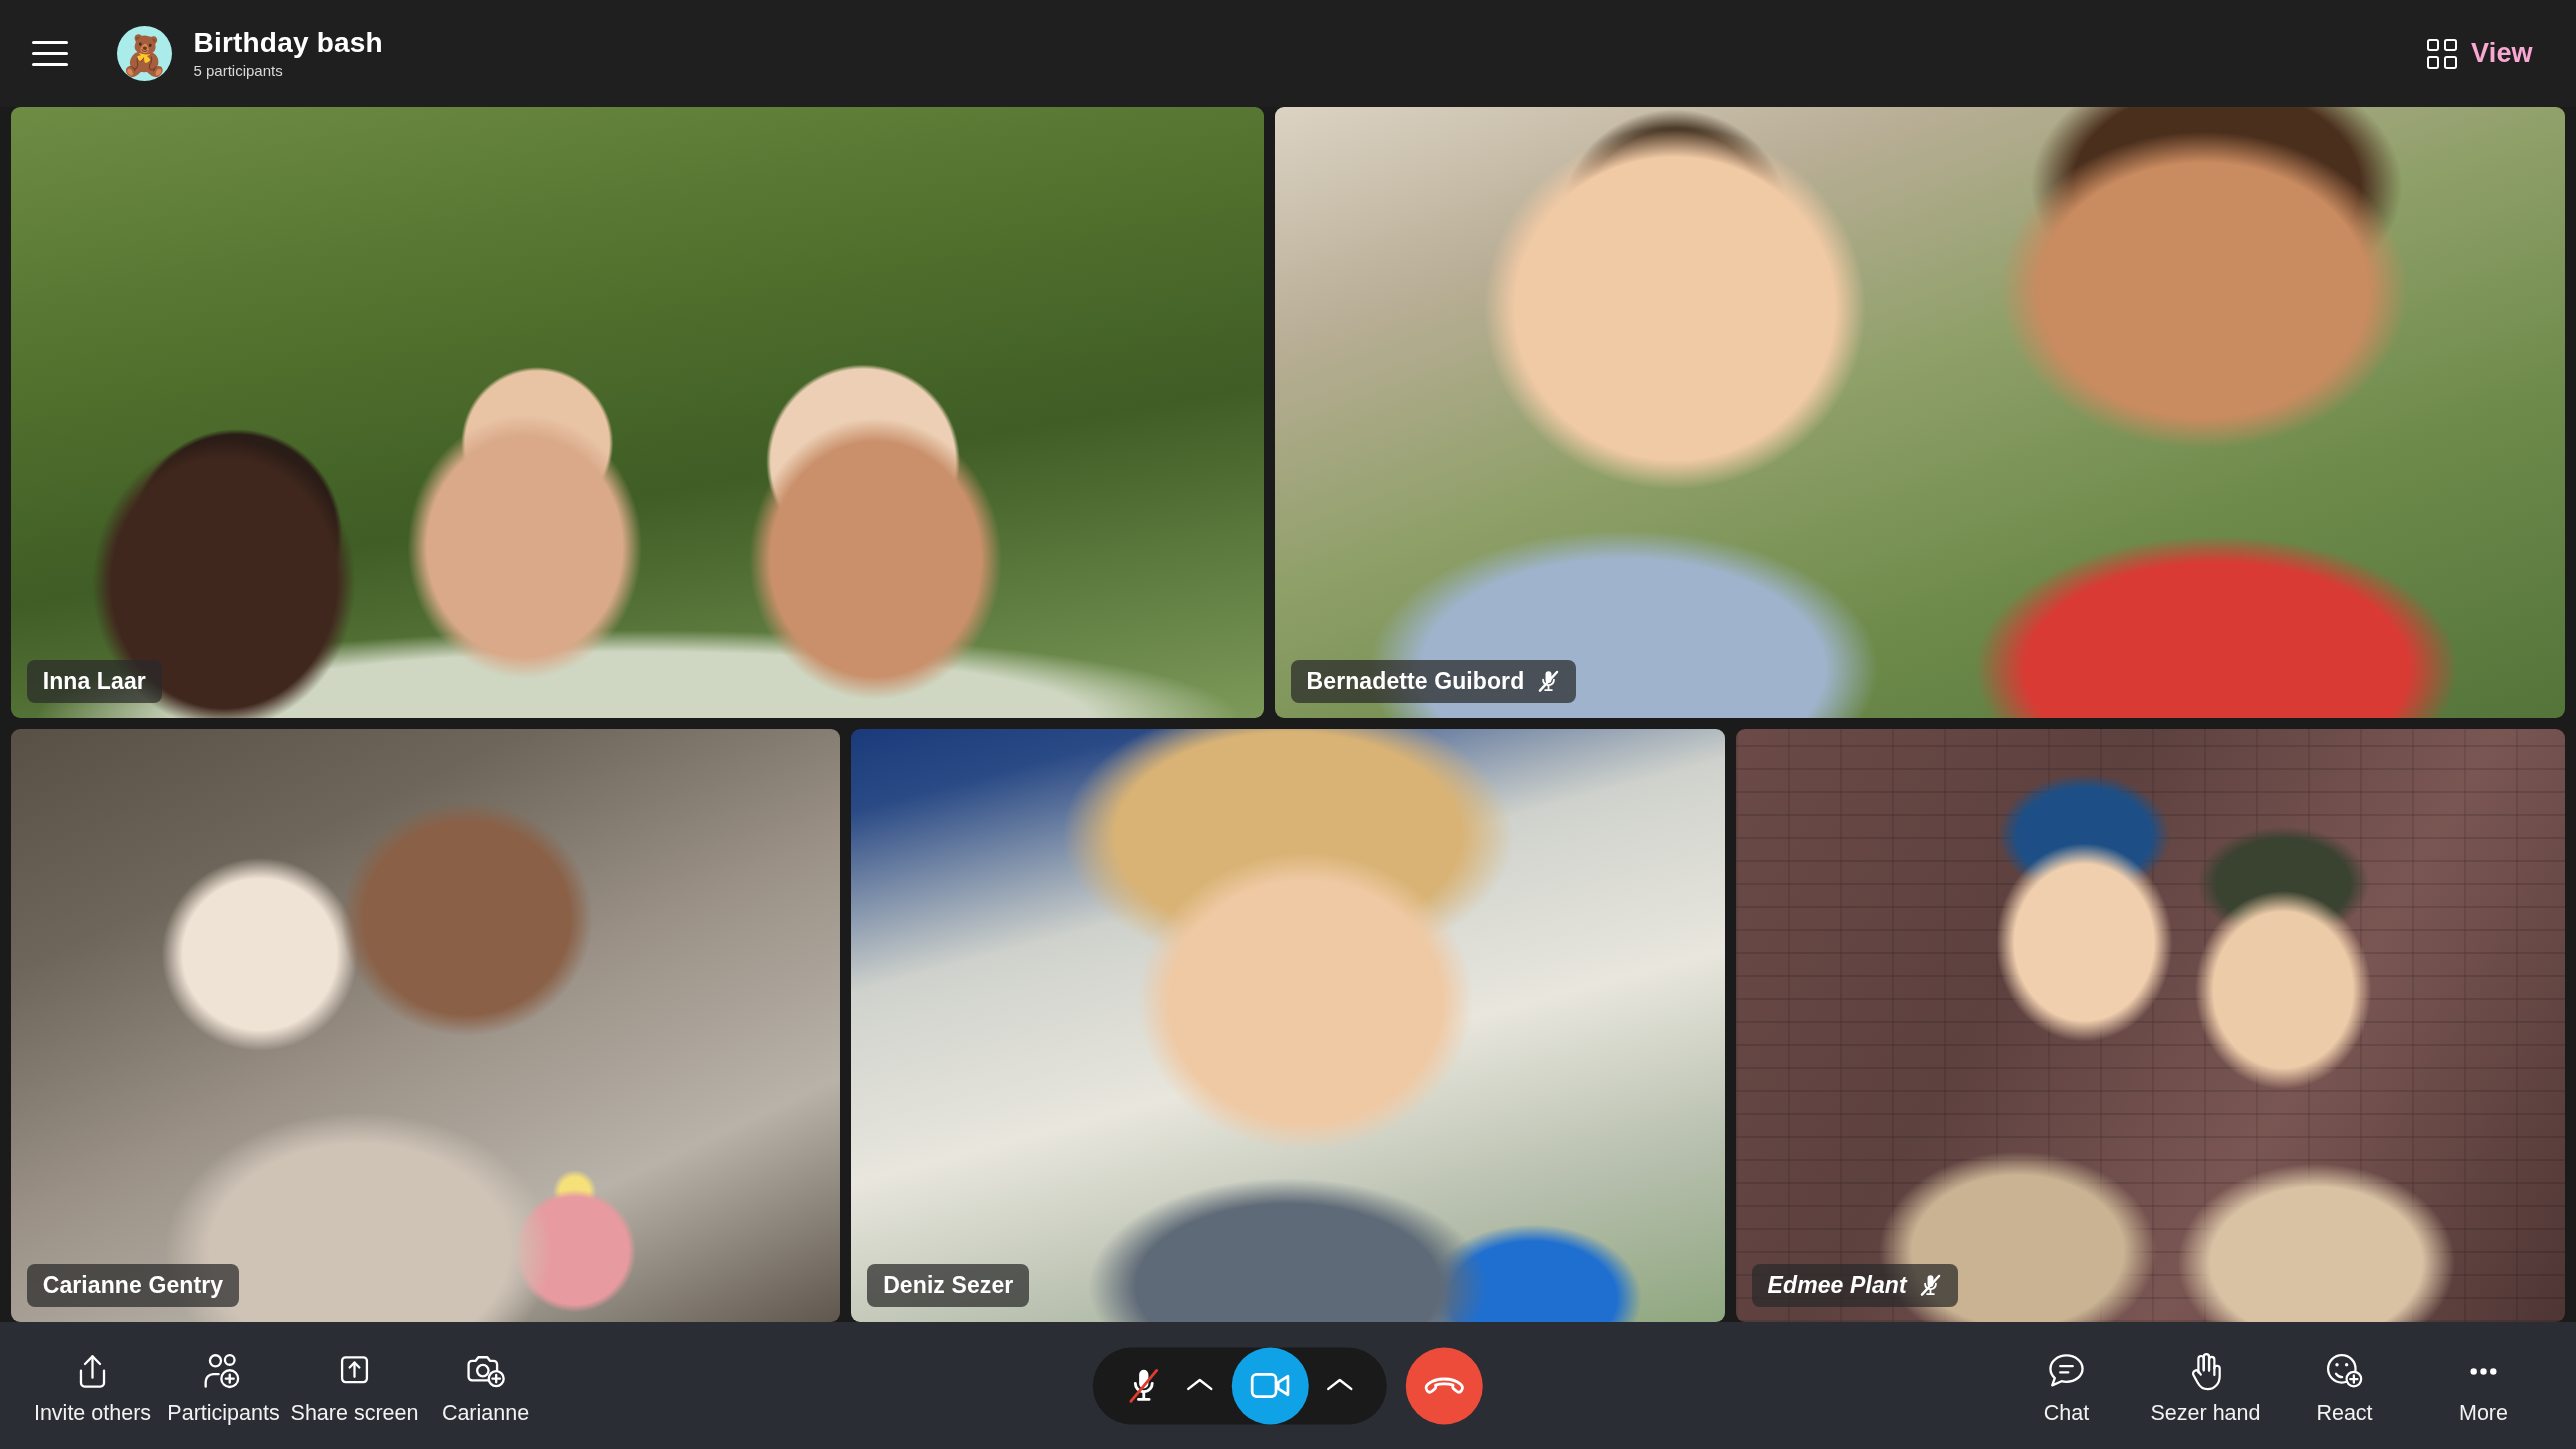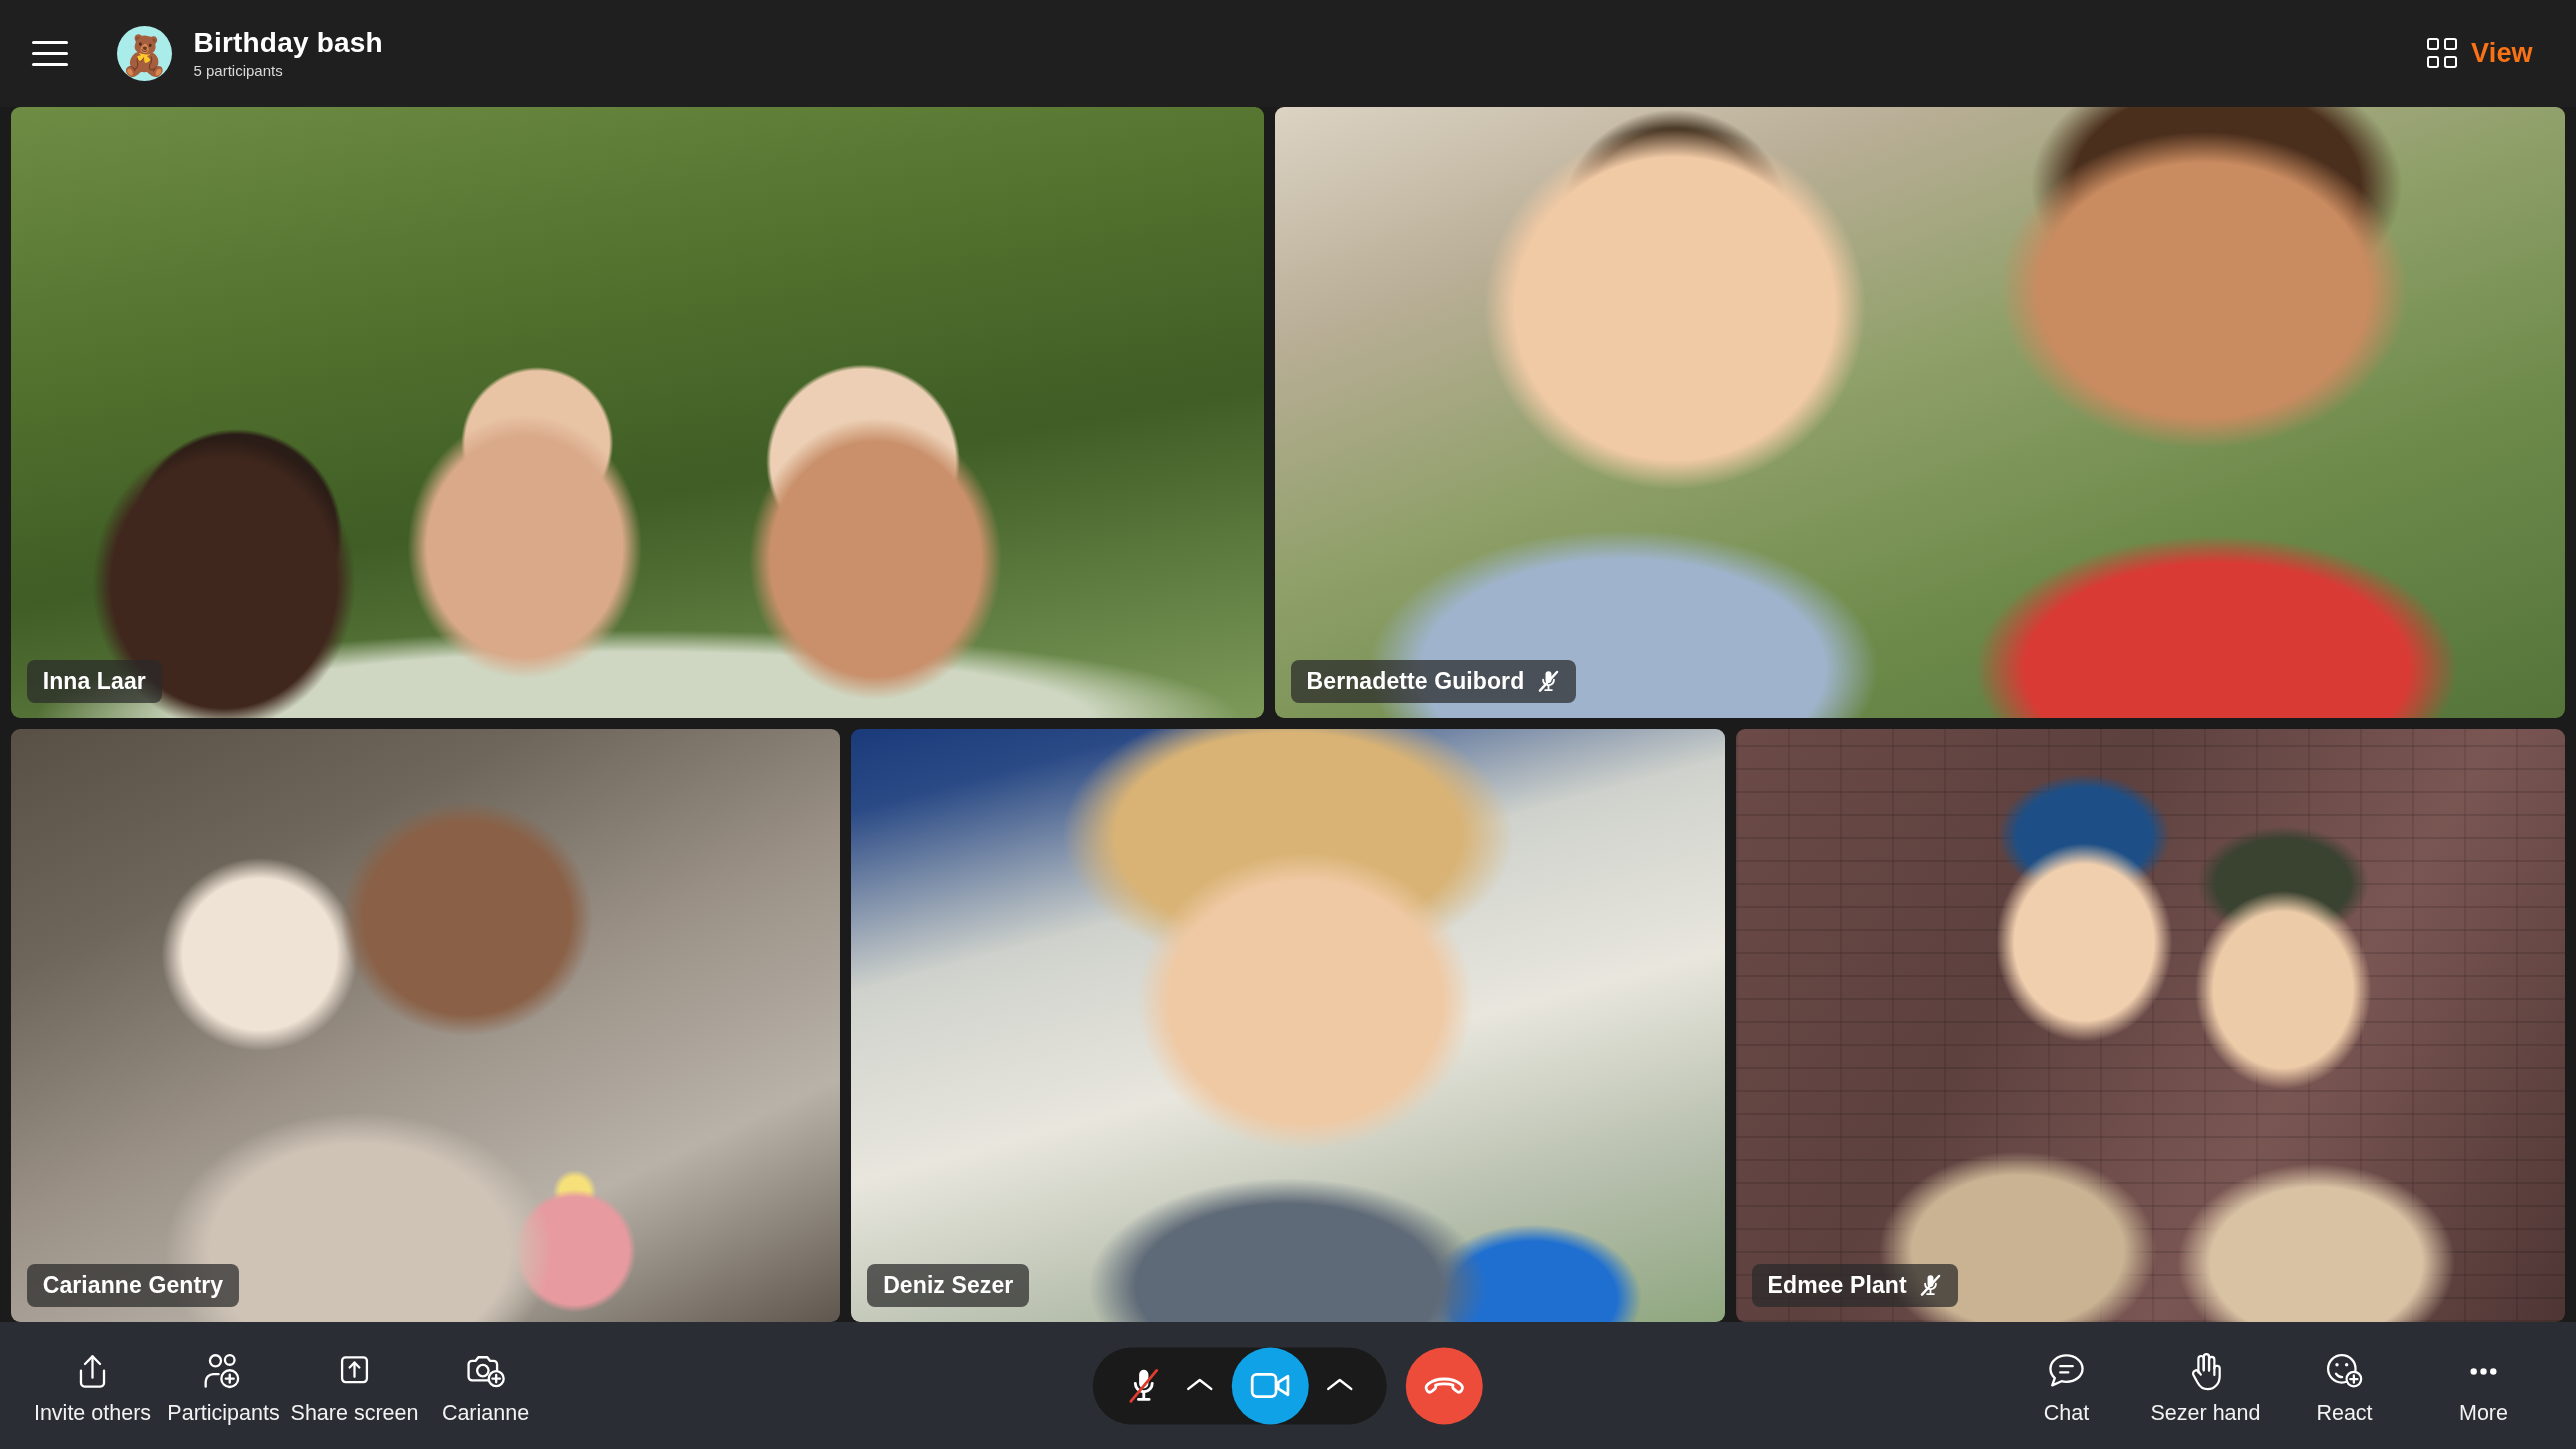--- a/index.html
+++ b/index.html
@@ -52,22 +52,22 @@
   .call-title {
     color: #ffffff; font-size: 28px; font-weight: bold;
     letter-spacing: 0.2px; line-height: 1.12;
   }
   .call-sub {
     color: #d9d9d9; font-size: 15px; font-weight: normal;
     line-height: 1.2; margin-top: 2.7px;
   }
   .header-spacer { flex: 1 1 auto; }
   .view-btn {
-    display: flex; gap: 14.3px;
-    color: #f97316; cursor: pointer; padding: 9px 7.2px;
+    display: flex; align-items: center; gap: 14.3px;
+    color: #f9a8d4; cursor: pointer; padding: 9px 7.2px;
   }
   .view-grid-icon {
     width: 30px; height: 30px;
     display: grid; grid-template-columns: 1fr 1fr; grid-template-rows: 1fr 1fr; gap: 5.4px;
   }
   .view-grid-icon i {
     display: block; border: 2.9px solid #fff; border-radius: 2.7px;
   }
   .view-label { font-size: 27px; font-weight: bold; letter-spacing: 0.2px; }
 
@@ -299,21 +299,21 @@
 
       <div class="tile" style="flex:1 1 0;padding-left:44px;">
         <div class="tile-media scene s4">
           <div class="fg"></div>
         </div>
         <div class="badge">
           <span class="badge-name">Deniz Sezer</span>
         </div>
       </div>
 
-      <div class="tile" style="flex:1 1 0;">
+      <div class="tile" style="flex:1 1 0;font-style:italic;">
         <div class="tile-media scene s5">
           <div class="brick"></div>
           <div class="fg"></div>
         </div>
         <div class="badge">
           <span class="badge-name">Edmee Plant</span>
           <svg class="mic-off-icon" viewBox="0 0 24 26">
             <path d="M12 2.2a3.1 3.1 0 0 1 3.1 3.1v6.2a3.1 3.1 0 0 1-6.2 0V5.3A3.1 3.1 0 0 1 12 2.2z" fill="#fff"></path>
             <path d="M5.4 11.2a.95.95 0 0 1 1.9 0 4.7 4.7 0 0 0 9.4 0 .95.95 0 0 1 1.9 0 6.6 6.6 0 0 1-5.65 6.53V21h2.6a.95.95 0 0 1 0 1.9H8.45a.95.95 0 0 1 0-1.9h2.6v-3.27A6.6 6.6 0 0 1 5.4 11.2z" fill="#fff"></path>
             <path d="M3.1 22.6 20.9 3.1" stroke="#fff" stroke-width="2.6" stroke-linecap="round" fill="none"></path>

